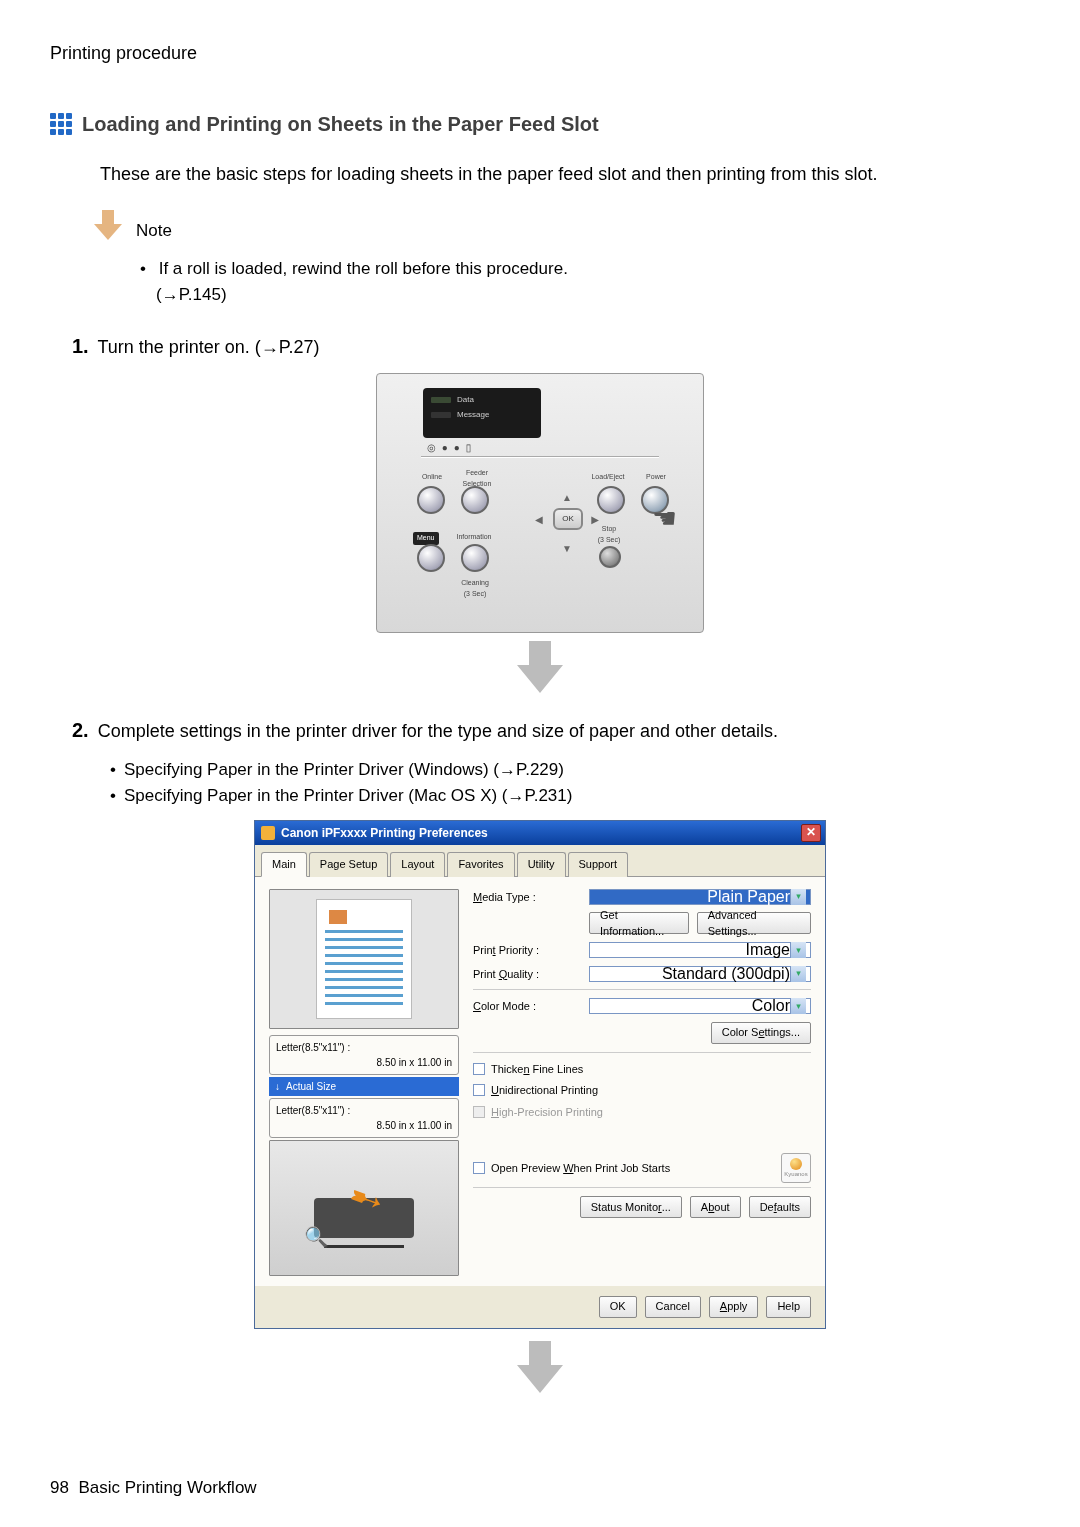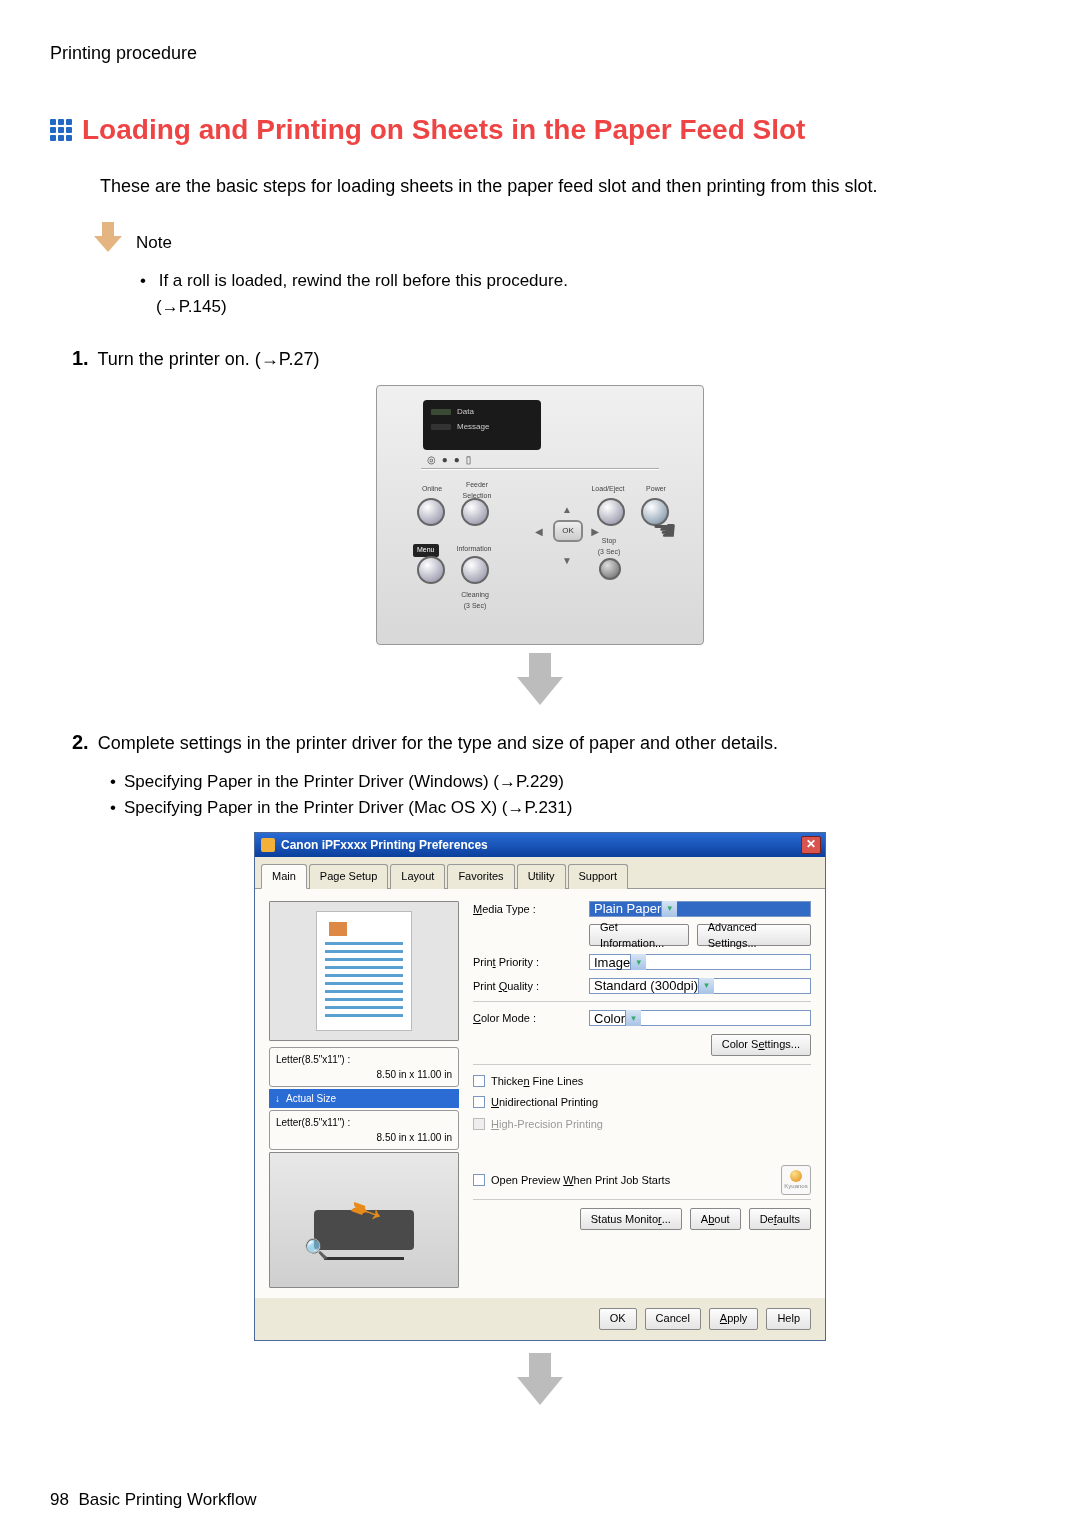--- a/index.html
+++ b/index.html
@@ -29,22 +29,22 @@
     display: grid;
     grid-template-columns: repeat(3, 6px);
     grid-template-rows: repeat(3, 6px);
     gap: 2px;
   }
   .heading-icon span {
     background: #2269C6;
     border-radius: 1px;
   }
   .heading-text {
-    color: #ef4444;
-    font-size: 28px;
+    color: #404040;
+    font-size: 20px;
     font-weight: bold;
   }
   .intro {
     margin-left: 50px;
     margin-bottom: 22px;
   }
   .intro p { margin-bottom: 2px; }
   .note-block {
     margin-left: 40px;
     margin-bottom: 24px;
@@ -237,22 +237,22 @@
     color:#e88a1a; font-size:40px; transform:rotate(20deg);
   }
   .printer-shape .glass { position:absolute; bottom:-4px; left:0; font-size:20px; color:#e0a030;}
 
   .right-col { flex:1; }
   .form-row { display:flex; align-items:center; margin-bottom:7px; gap:6px;}
   .form-label { width:110px; font-size:11px;}
   .form-label .ul { text-decoration:underline; }
   .combo {
     flex:1; height:16px; border:1px solid #7a96c4;
-    background:#fff; font-size:13px; padding:1px 4px;
-    display:flex; align-items:center; justify-content:flex-start;
+    background:#fff; font-size:16px; padding:1px 4px;
+    display:flex; align-items:center; justify-content:flex-end;
   }
   .combo.selected { background:#316ac5; color:#fff;}
   .combo .chev {
     width:16px;height:16px;background:linear-gradient(#d6e4f5,#a8c3e6);
     border-left:1px solid #7a96c4;
     display:flex;align-items:center;justify-content:center;
     color:#2a5; font-size:9px;
   }
   .combo .chev::after{content:"▾"; color:#3a6;}
   .btn {

